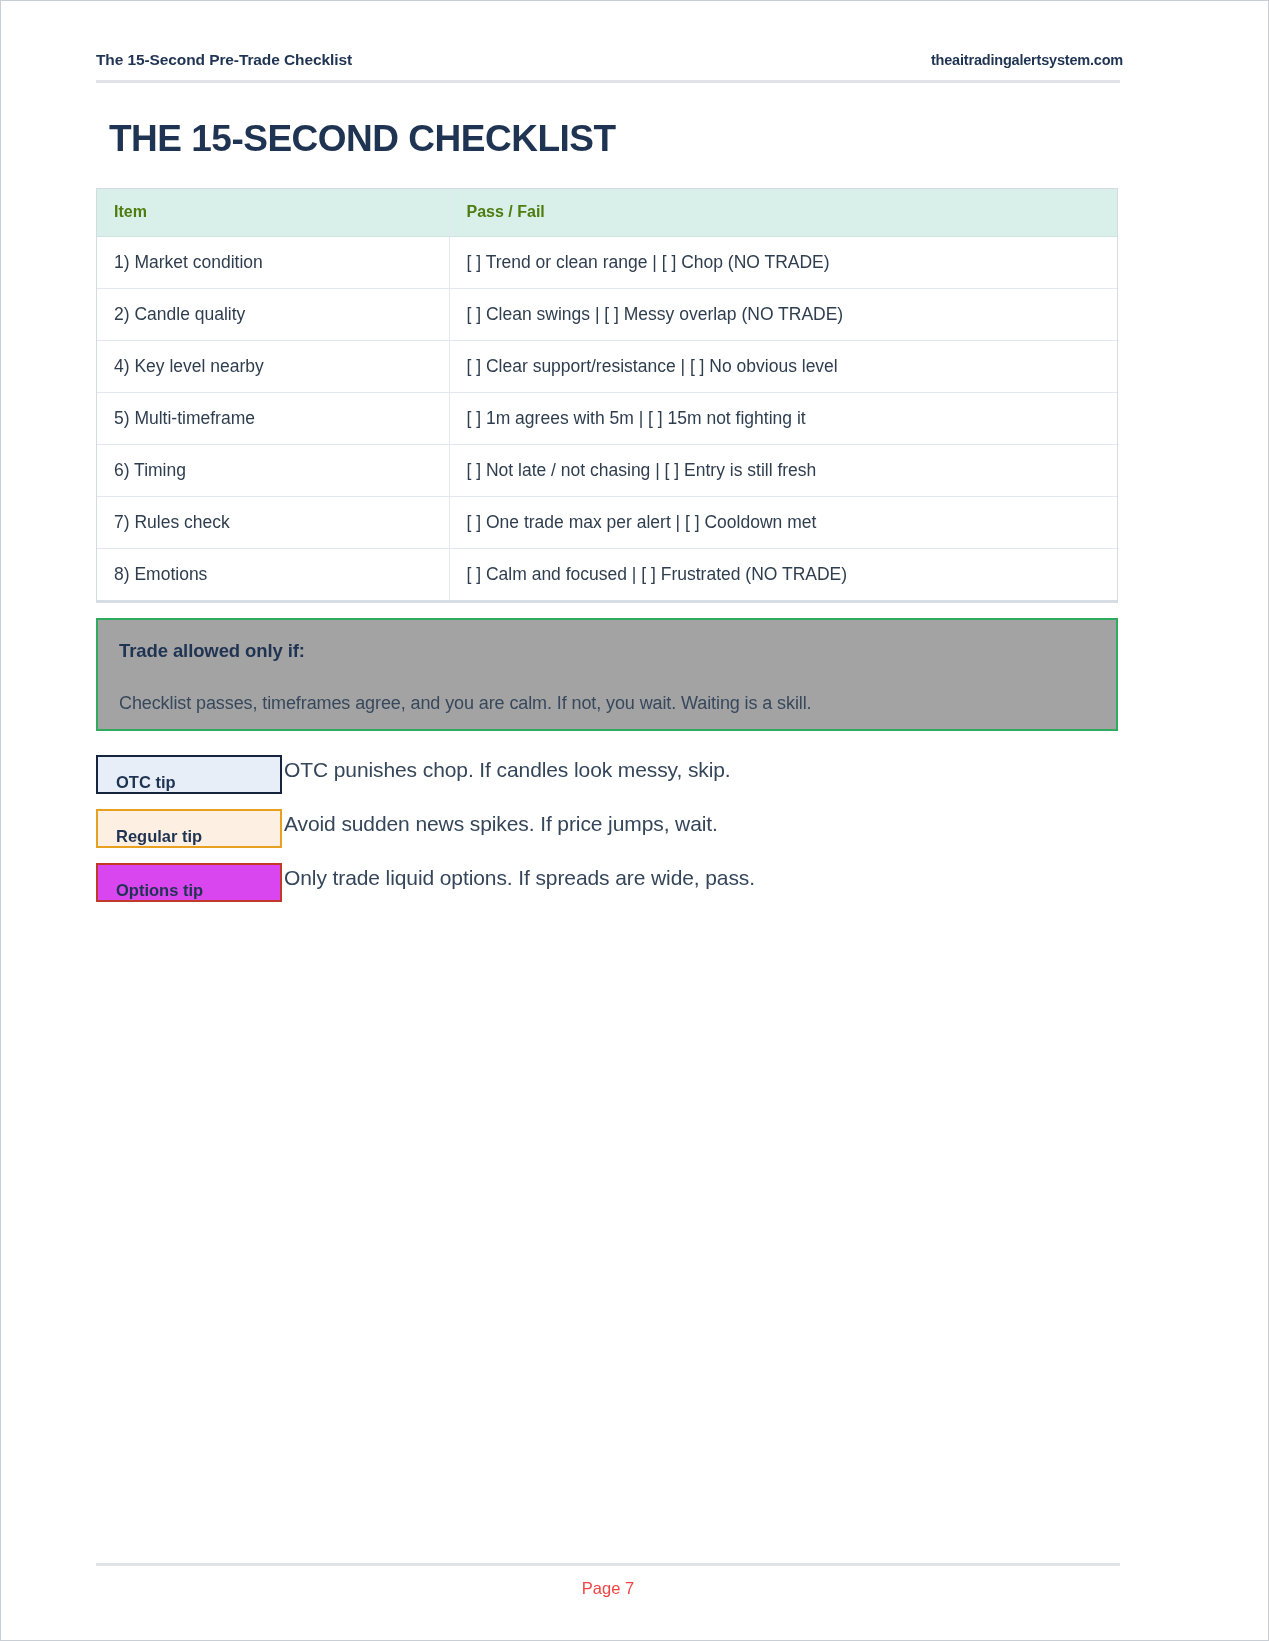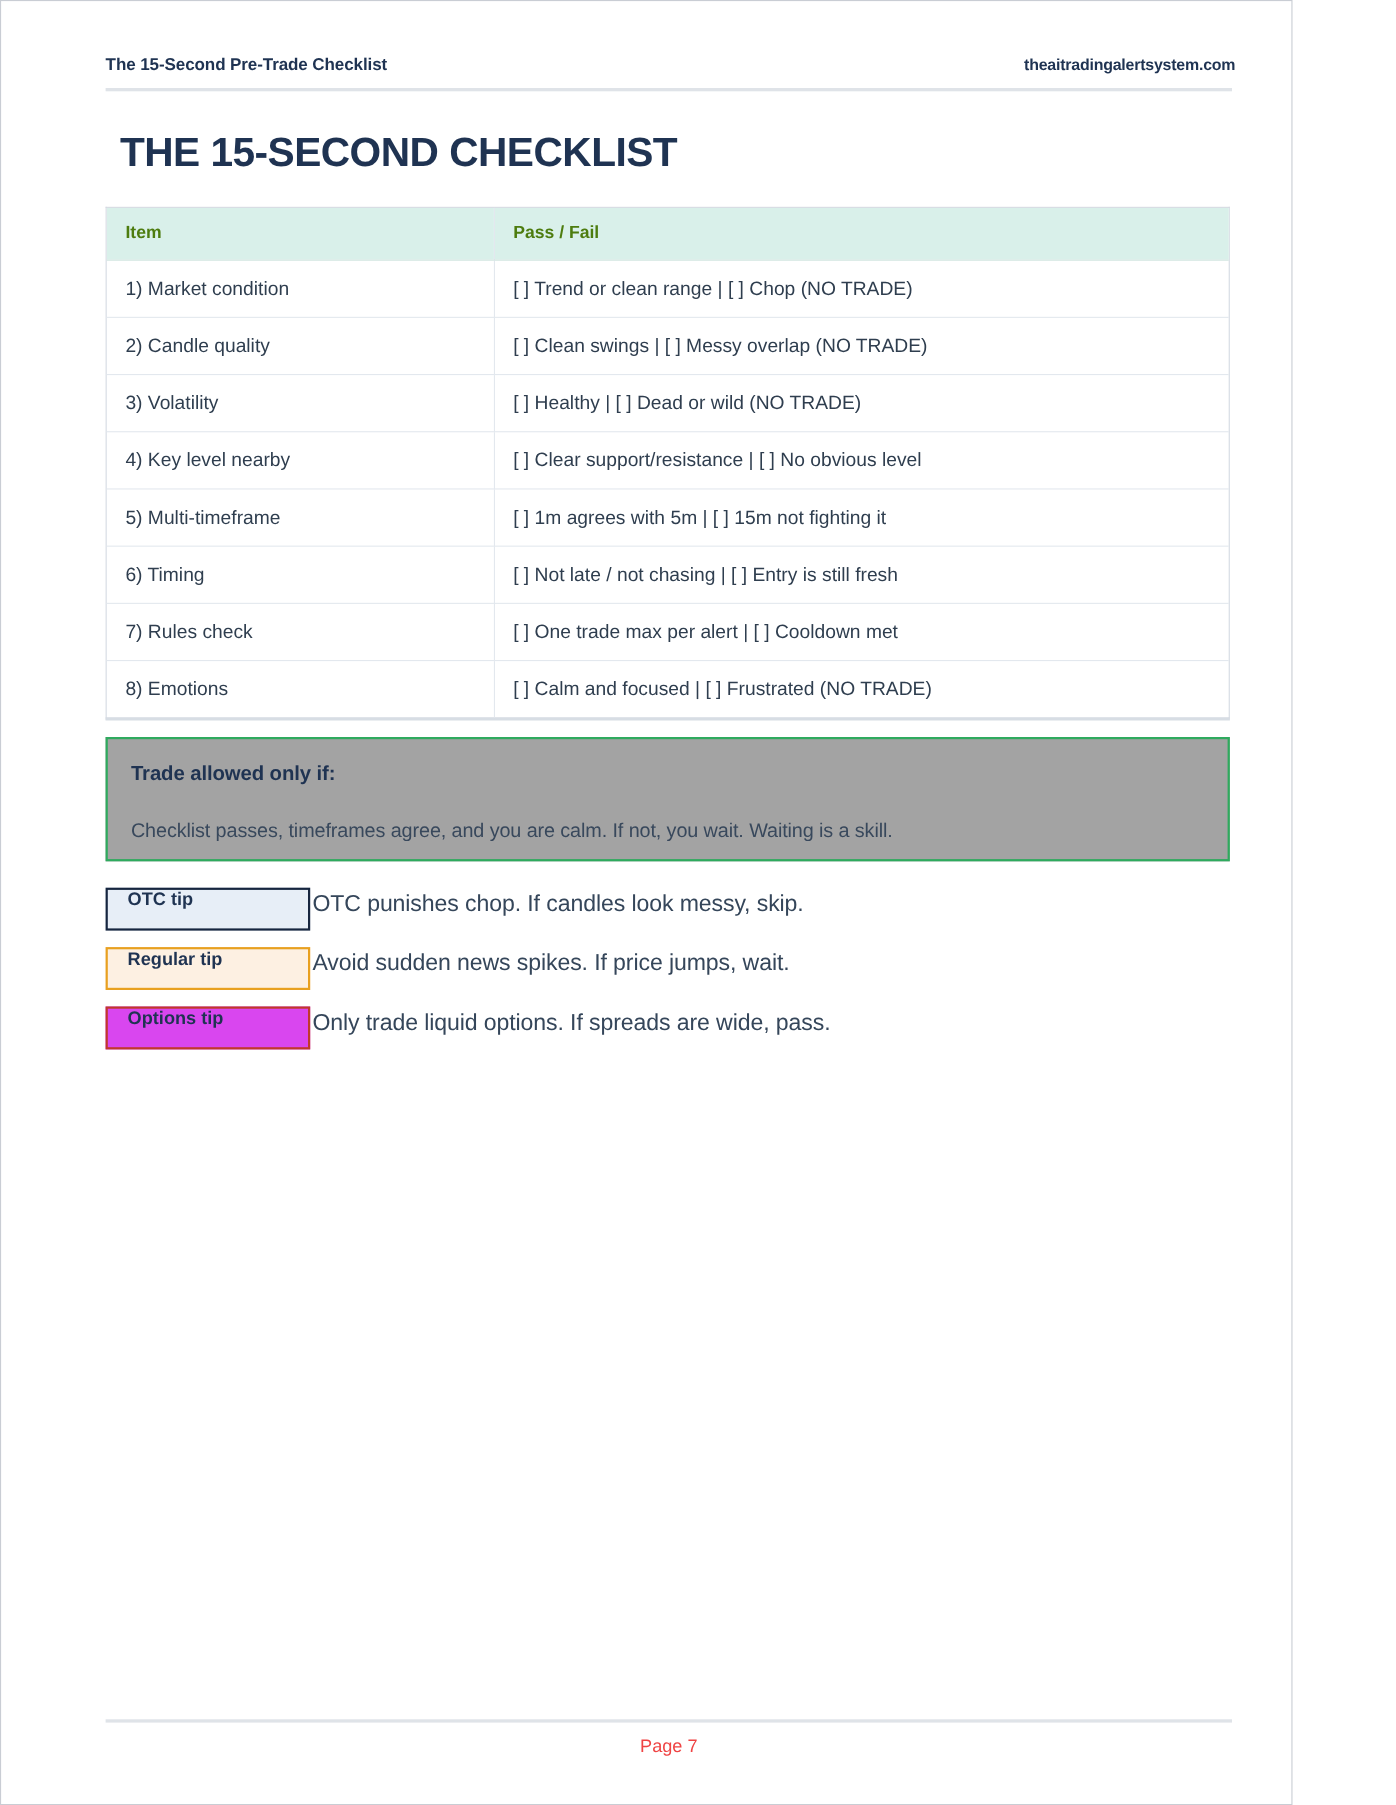--- a/index.html
+++ b/index.html
@@ -9,21 +9,21 @@
     background: #ffffff;
   }
   body {
     font-family: "Liberation Sans", sans-serif;
     color: #2c3e50;
     -webkit-font-smoothing: antialiased;
   }
 
   .page {
     position: relative;
-    width: 1175px;
+    width: 1269px;
     height: 1641px;
     box-sizing: border-box;
     background: #ffffff;
     border: 1px solid #c9cdd4;
     overflow: hidden;
   }
 
   .page-inner {
     position: absolute;
     left: 95px;
@@ -142,21 +142,21 @@
     height: 54px;
   }
   .tip-badge {
     position: absolute;
     left: 0;
     top: 0;
     width: 186px;
     height: 39px;
     box-sizing: border-box;
     display: flex;
-    align-items: flex-start;
+    align-items: flex-end;
     padding-left: 18px;
     font-size: 16.5px;
     font-weight: bold;
     color: #1f3352;
   }
   .tip-text {
     position: absolute;
     left: 188px;
     top: 3px;
     font-size: 21px;
@@ -217,24 +217,20 @@
         <tbody>
           <tr>
             <td>1) Market condition</td>
             <td>[ ] Trend or clean range | [ ] Chop (NO TRADE)</td>
           </tr>
           <tr>
             <td>2) Candle quality</td>
             <td>[ ] Clean swings | [ ] Messy overlap (NO TRADE)</td>
           </tr>
           <tr>
-            <td>3) Volatility</td>
-            <td>[ ] Healthy | [ ] Dead or wild (NO TRADE)</td>
-          </tr>
-          <tr>
             <td>4) Key level nearby</td>
             <td>[ ] Clear support/resistance | [ ] No obvious level</td>
           </tr>
           <tr>
             <td>5) Multi-timeframe</td>
             <td>[ ] 1m agrees with 5m | [ ] 15m not fighting it</td>
           </tr>
           <tr>
             <td>6) Timing</td>
             <td>[ ] Not late / not chasing | [ ] Entry is still fresh</td>

